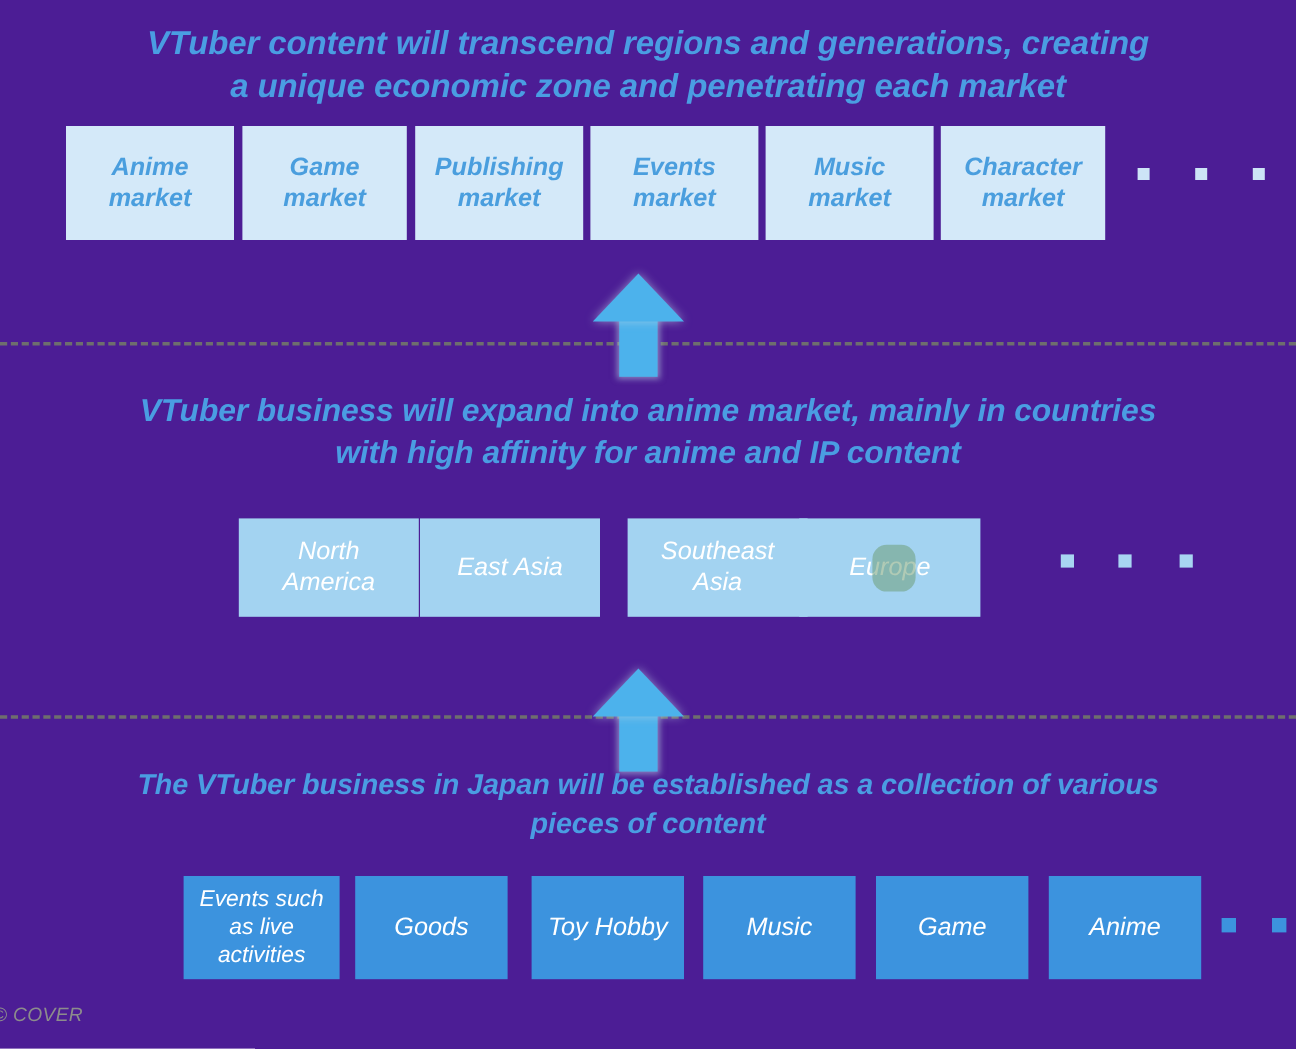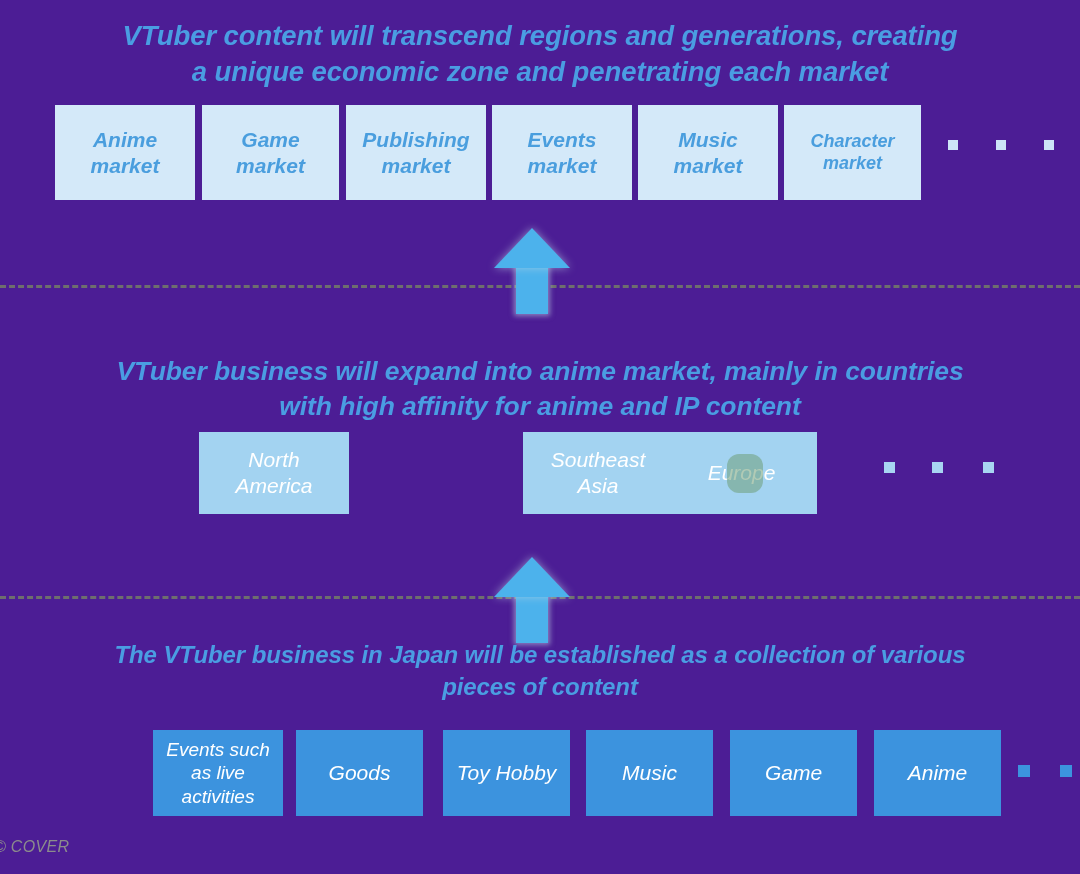--- a/index.html
+++ b/index.html
@@ -26,21 +26,21 @@
     position: absolute;
     left: 0;
     width: 1080px;
     text-align: center;
     font-weight: bold;
     color: #4a9de2;
     line-height: 1.32;
     letter-spacing: -0.1px;
   }
   #heading-top    { top: 18px;  font-size: 27.5px; }
-  #heading-middle { top: 354px; font-size: 26.5px; }
+  #heading-middle { top: 325px; font-size: 26.5px; }
   #heading-bottom { top: 639px; font-size: 24px; }
 
   
   .divider {
     position: absolute;
     left: 0;
     width: 1080px;
     height: 0;
     border-top: 3px dashed #6e6e6e;
   }
@@ -90,21 +90,21 @@
 
   
   .box-market {
     background: #d4e9f9;
     color: #4a9ede;
     font-size: 21px;
     font-weight: bold;
     top: 105px;
     height: 95px;
   }
-  .box-market.small { font-size: 18px; }
+  .box-market.small { font-size: 21px; }
 
   
   .box-region {
     background: #a3d3f1;
     color: #ffffff;
     font-size: 21px;
     top: 432px;
     height: 82px;
   }
 
@@ -209,20 +209,25 @@
     <span>VTuber business will expand into anime market, mainly in countries</span><br>
     <span>with high affinity for anime and IP content</span>
   </div>
 
   <div class="box box-region" id="rg0" style="left: 177px; width: 150px; margin-left: 22px;">
     <div>
       <span>North</span><br>
       <span>America</span>
     </div>
   </div>
+  <div class="box box-region" id="rg1" style="left: 350px; width: 150px;">
+    <div>
+      <span>East Asia</span>
+    </div>
+  </div>
   <div class="box box-region" id="rg2" style="left: 523px; width: 150px;">
     <div>
       <span>Southeast</span><br>
       <span>Asia</span>
     </div>
   </div>
   <div class="box box-region" id="rg3" style="left: 666px; width: 151px;">
     <div>
       <span>Europe</span>
     </div>

